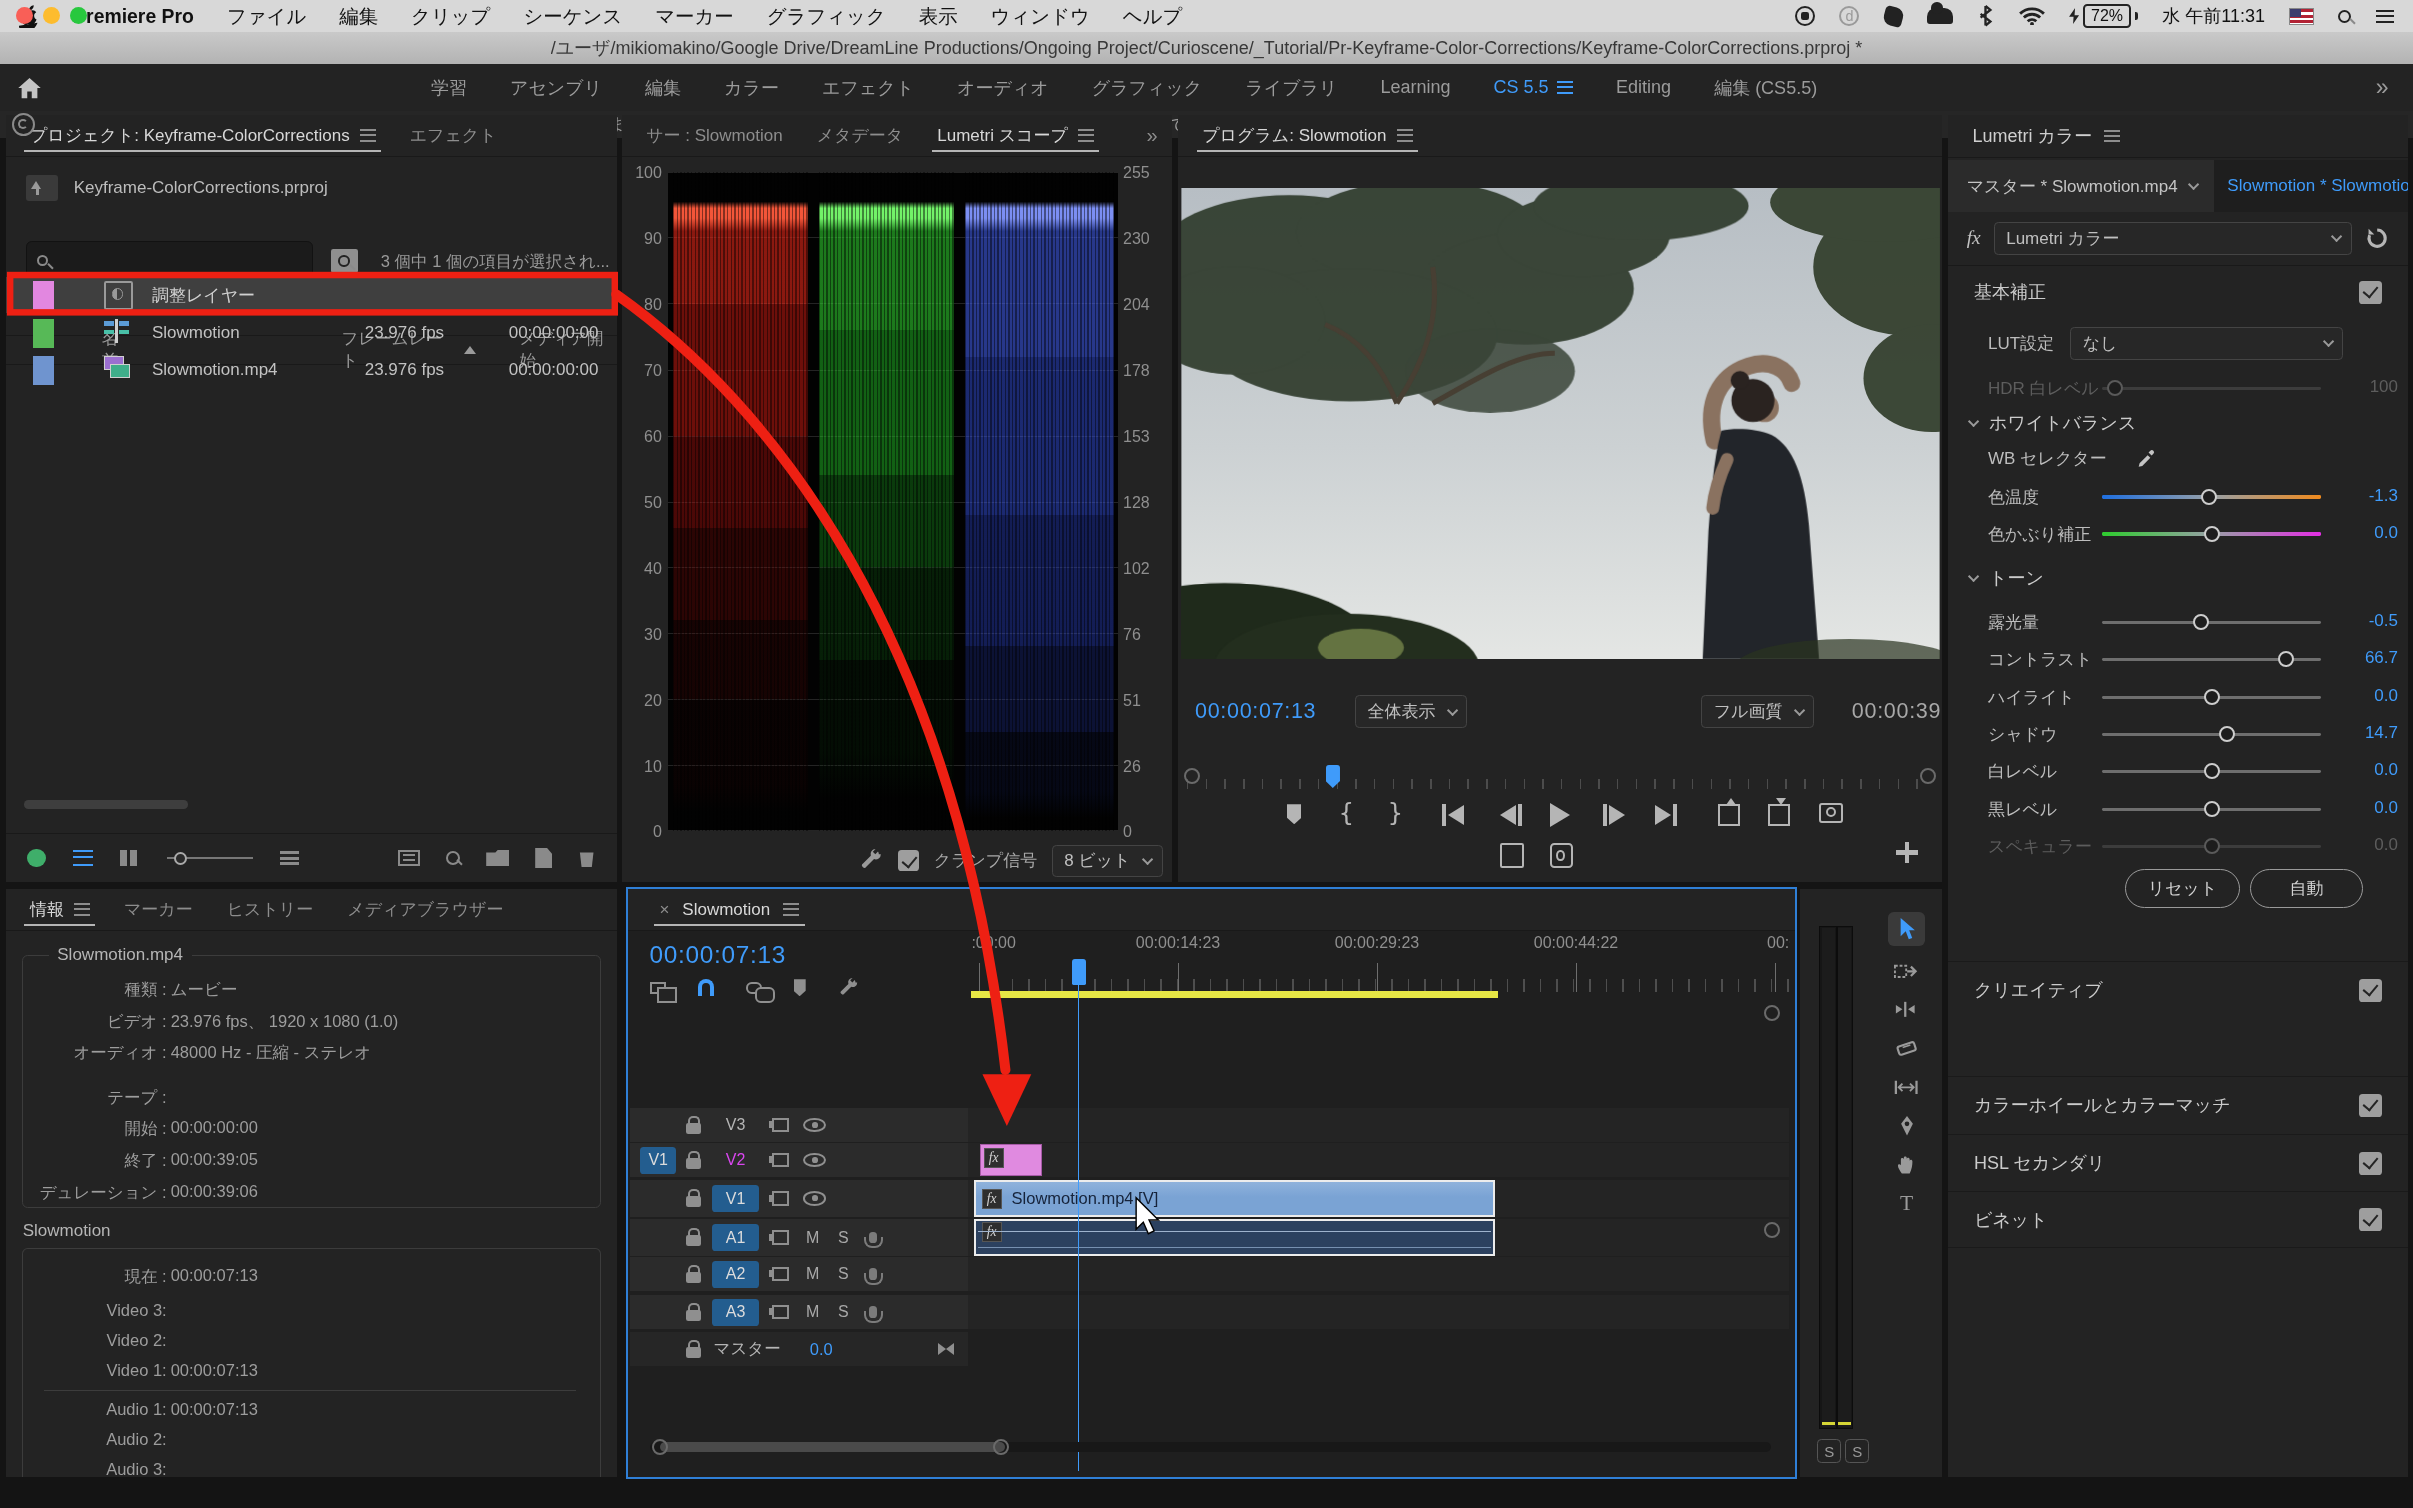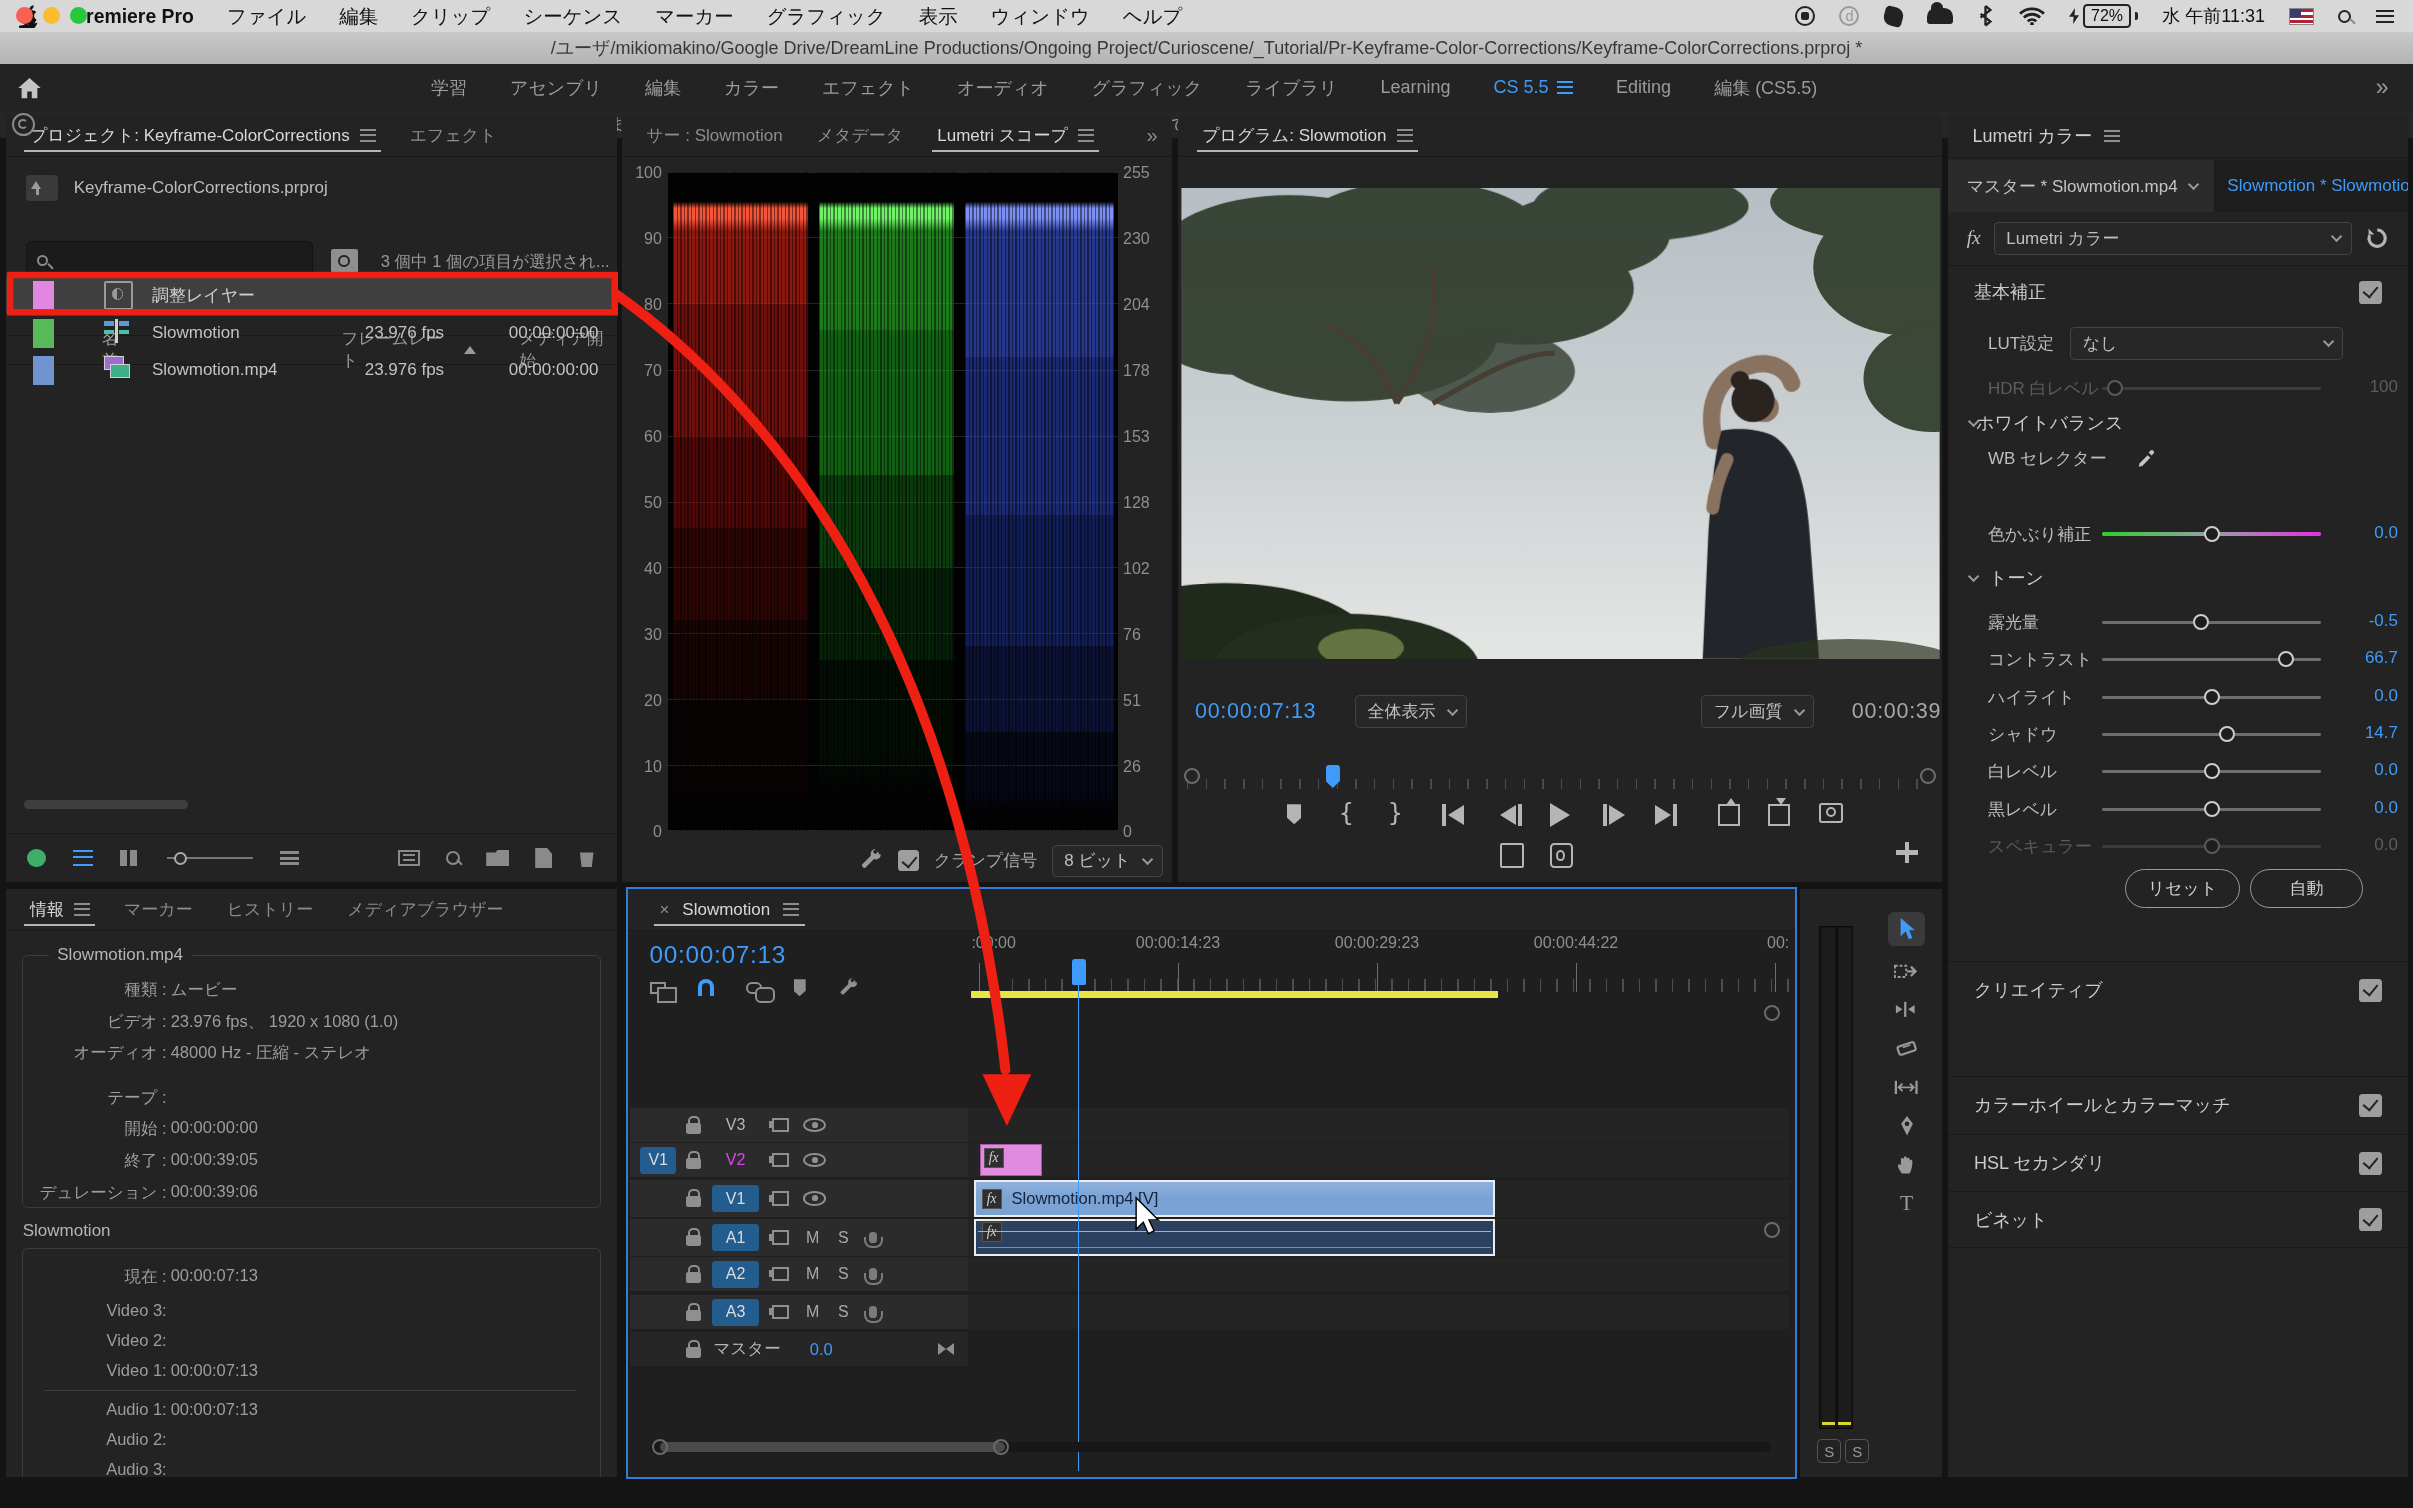--- a/index.html
+++ b/index.html
@@ -523,29 +523,36 @@
       <span>基本補正</span>
       <span class="cb" style="margin-left:auto"></span>
     </div>
     <div class="lrow dim" style="top:253px;height:37px">
       <span class="llbl" style="top:9.3px">HDR 白レベル</span>
       <span class="strack" style="top:18.7px">
           <span class="shandle" style="left:6%"></span>
         </span>
       <span class="sval" style="top:9.3px">100</span>
     </div>
-    <div class="abs" style="left:20px;top:296px;display:flex;align-items:center;font-size:18px;color:#cbcbcb">
+    <div class="abs" style="left:20px;top:296px;display:flex;align-items:center;gap:13px;font-size:18px;color:#cbcbcb">
       <span class="chevd"></span>
       <span>ホワイトバランス</span>
     </div>
     <div class="abs" style="left:40px;top:332px;display:flex;align-items:center;gap:29px;font-size:17px;color:#bdbdbd">
       <span>WB セレクター</span>
       <svg width="21.5" height="21.5" viewBox="0 0 24 24">
           <path d="M3 21l1-4 9-9 3 3-9 9-4 1zM14 5l2-2a2.4 2.4 0 0 1 3.4 3.4l-2 2z" fill="#c4c4c4"></path>
         </svg>
+    </div>
+    <div class="lrow" style="top:362px;height:37px">
+      <span class="llbl" style="top:9.3px">色温度</span>
+      <span class="strack" style="top:18px;height:4.3px;background:linear-gradient(90deg,#1f6fe0,#98a0a6 50%,#f08a1d)">
+          <span class="shandle" style="left:49%"></span>
+        </span>
+      <span class="sval" style="top:9.3px">-1.3</span>
     </div>
     <div class="lrow" style="top:399px;height:37px">
       <span class="llbl" style="top:9.3px">色かぶり補正</span>
       <span class="strack" style="top:18px;height:4.3px;background:linear-gradient(90deg,#2ecc2e,#98a0a6 50%,#e32ee3)">
           <span class="shandle" style="left:50%"></span>
         </span>
       <span class="sval" style="top:9.3px">0.0</span>
     </div>
     <div class="abs" style="left:20px;top:451px;display:flex;align-items:center;gap:13px;font-size:18px;color:#cbcbcb">
       <span class="chevd"></span>

